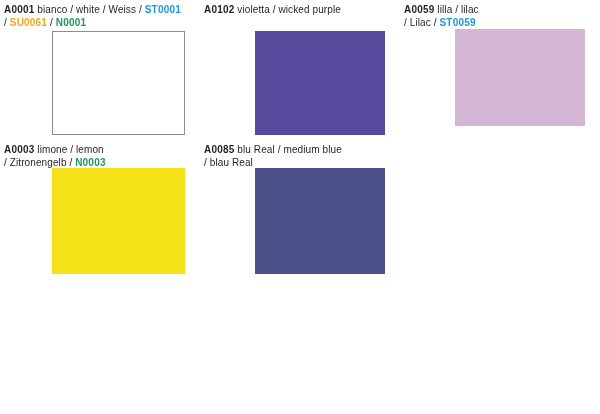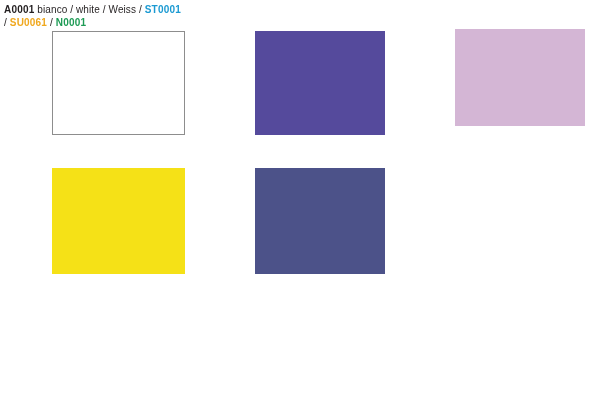--- a/index.html
+++ b/index.html
@@ -89,40 +89,52 @@
       <div class="cell-label">
         <span><span class="code code-a">A0001</span> bianco / white / Weiss / <span class="code code-st">ST0001</span><br>/ <span class="code code-su">SU0061</span> / <span class="code code-n">N0001</span></span>
       </div>
       <div class="swatch-wrap">
         <div class="swatch bordered" style="background-color: rgb(255, 255, 255);"></div>
       </div>
     </div>
 
 
     <div class="cell r1 col3">
+      <div class="cell-label">
+        <span><span class="code code-a">A0102</span> violetta / wicked purple</span>
+      </div>
       <div class="swatch-wrap">
         <div class="swatch" style="background-color: rgb(85, 74, 156);"></div>
       </div>
     </div>
 
 
     <div class="cell r2 col2">
+      <div class="cell-label">
+        <span><span class="code code-a">A0059</span> lilla / lilac<br>/ Lilac / <span class="code code-st">ST0059</span></span>
+      </div>
       <div class="swatch-wrap">
         <div class="swatch" style="background-color: rgb(212, 182, 213);"></div>
       </div>
     </div>
 
 
     <div class="cell r3 col1">
+      <div class="cell-label">
+        <span><span class="code code-a">A0003</span> limone / lemon<br>/ Zitronengelb / <span class="code code-n">N0003</span></span>
+      </div>
       <div class="swatch-wrap">
         <div class="swatch" style="background-color: rgb(245, 225, 23);"></div>
       </div>
     </div>
 
 
     <div class="cell r3 col3">
+      <div class="cell-label">
+        <span><span class="code code-a">A0085</span> blu Real / medium blue<br>/ blau Real</span>
+      </div>
       <div class="swatch-wrap">
         <div class="swatch" style="background-color: rgb(76, 82, 137);"></div>
       </div>
     </div>
 
   </div>
 </div>
 
 </body></html>

